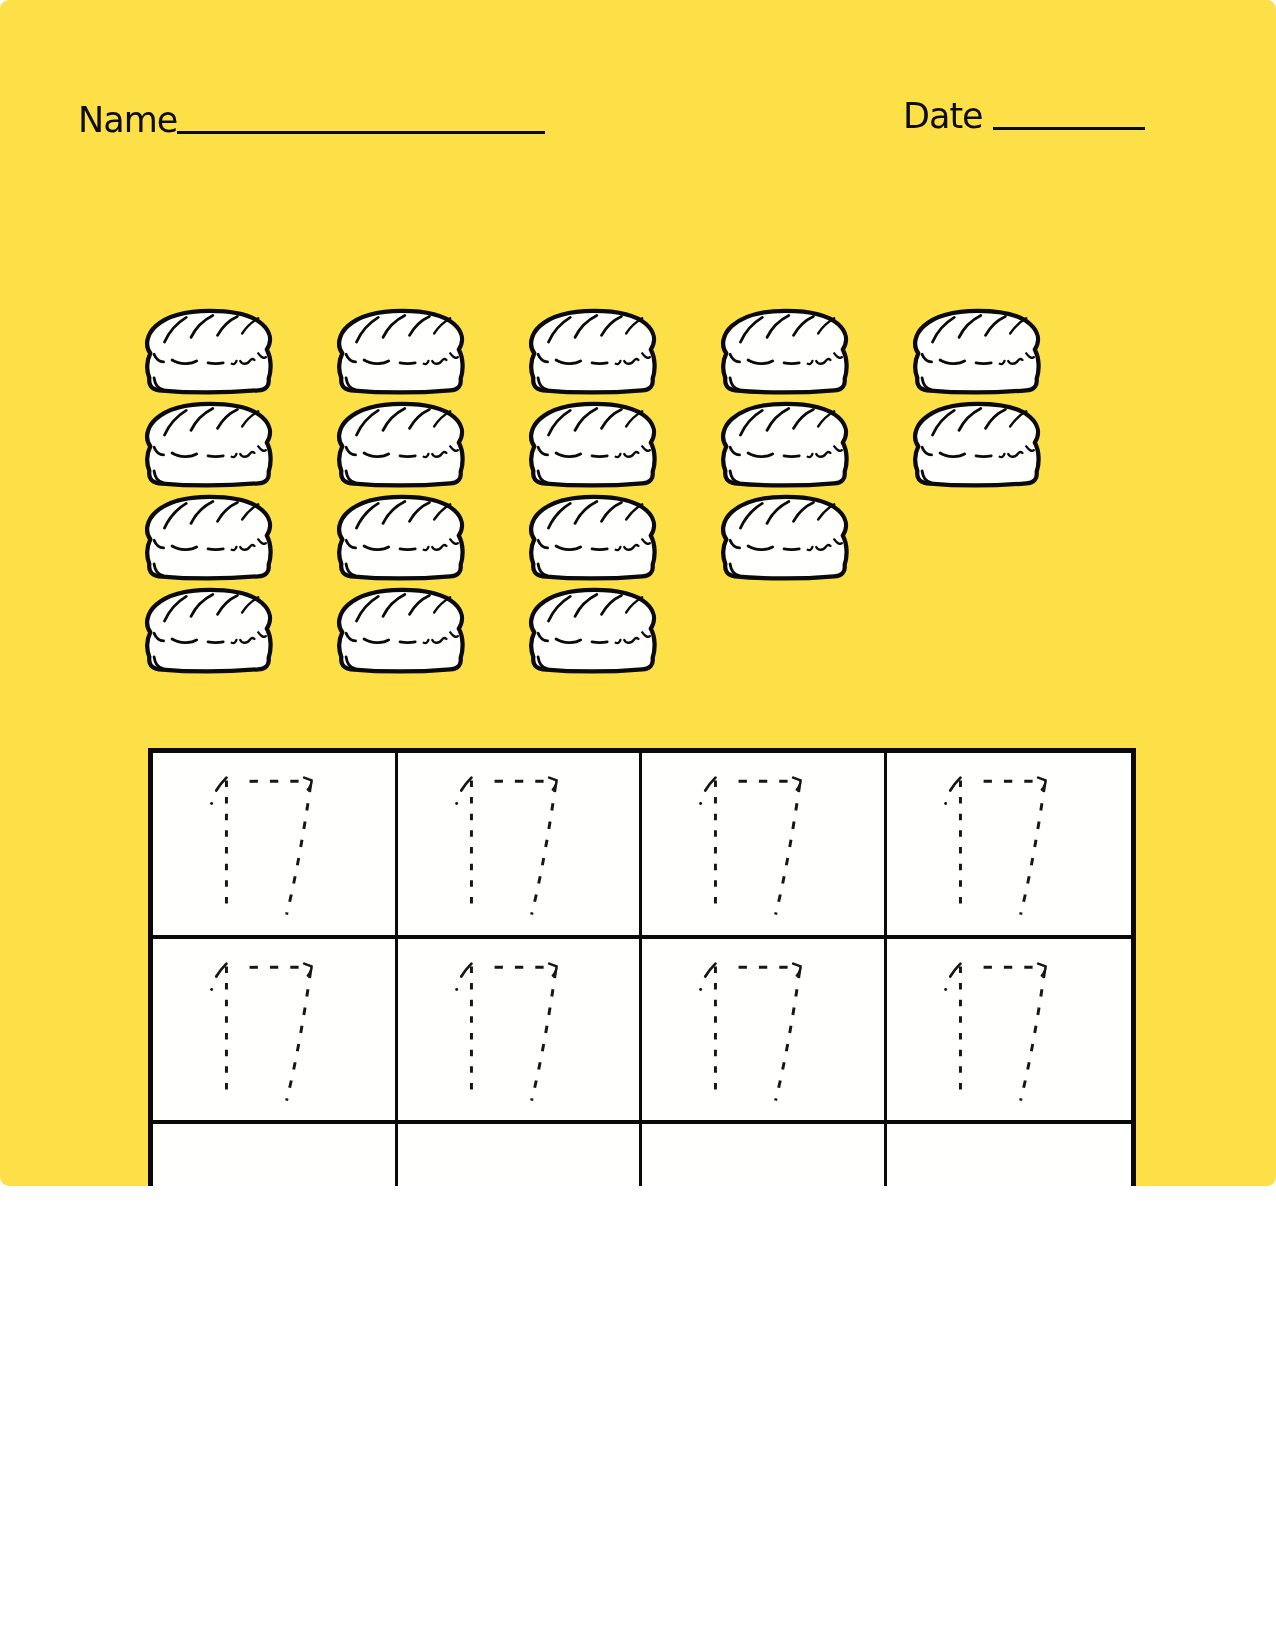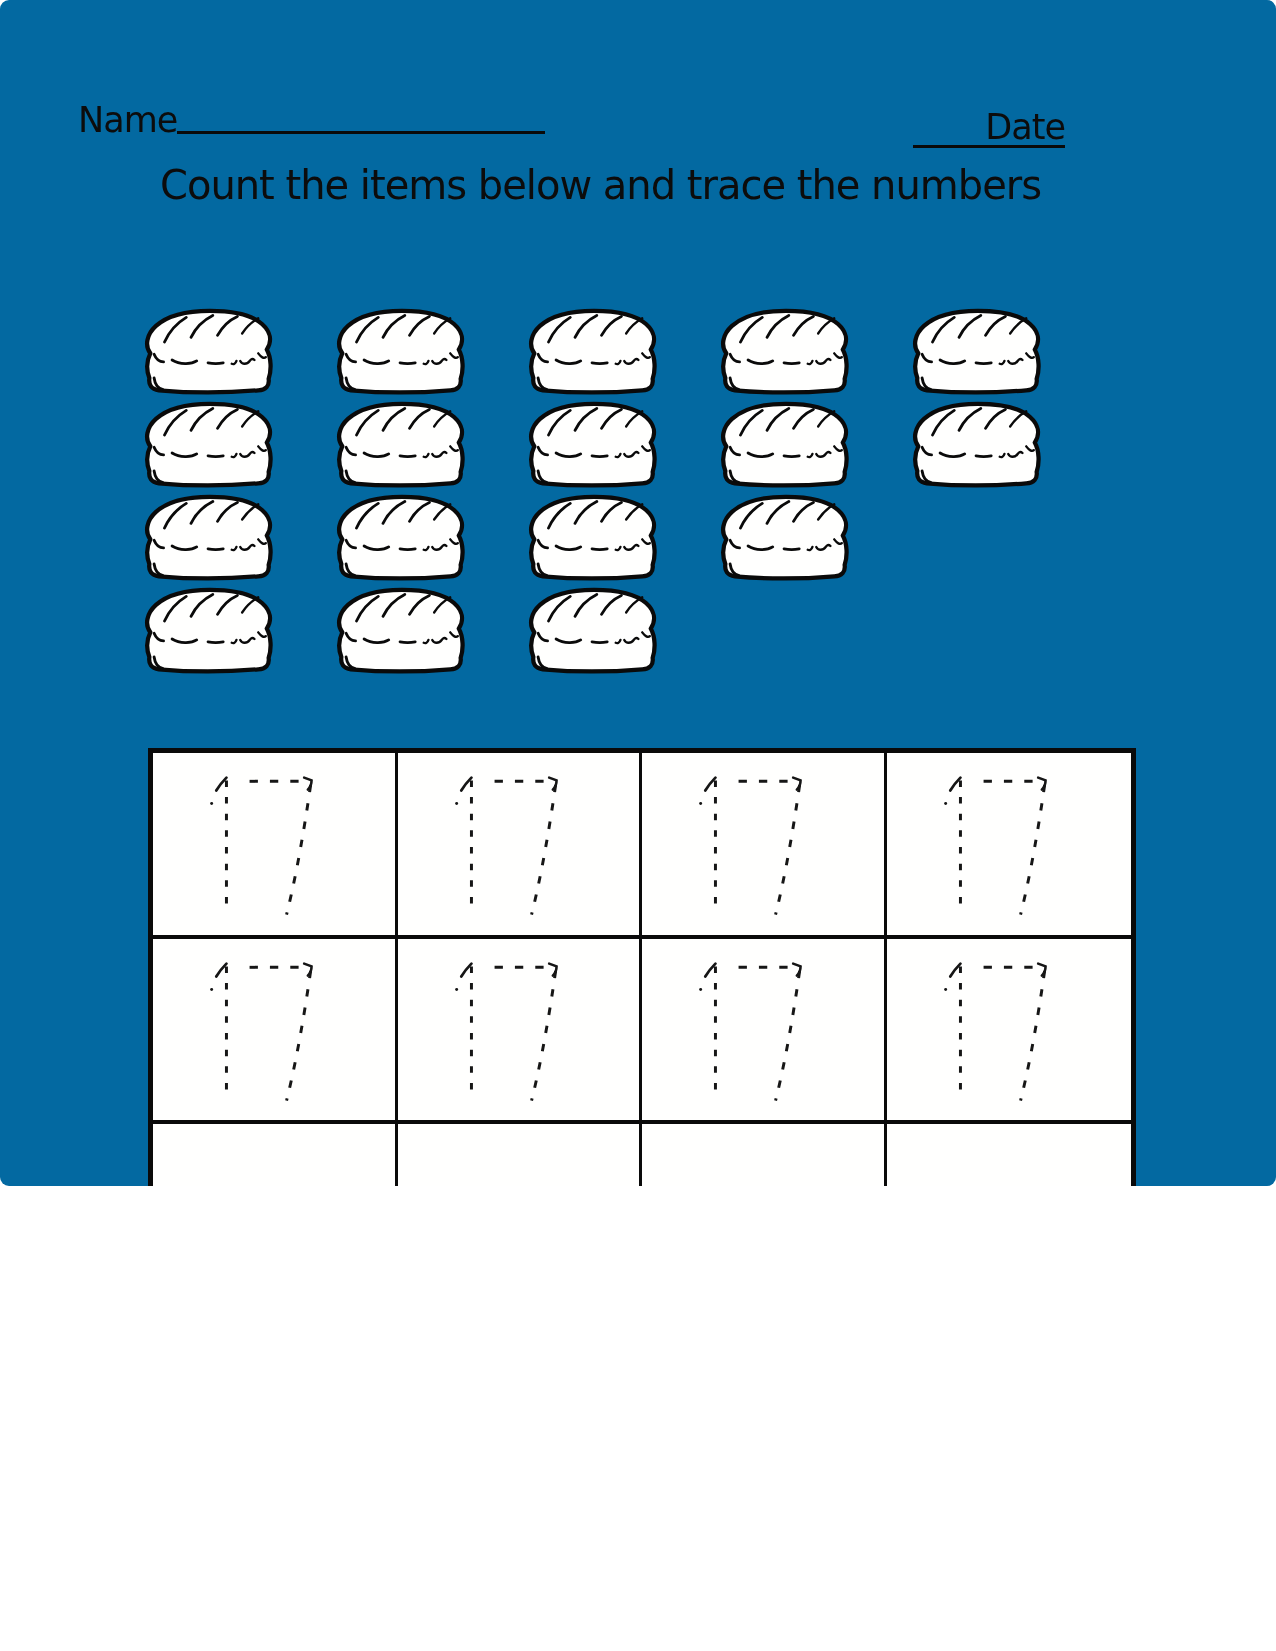--- a/index.html
+++ b/index.html
@@ -1,32 +1,32 @@
 <!DOCTYPE html>
 <html><head>
 <meta charset="utf-8">
 <style>
   * { margin:0; padding:0; box-sizing:border-box; }
   html,body { background:#ffffff; }
   .page {
     position:relative;
     width:1276px; height:1186px;
-    background:#0369a1;
+    background:#fde047;
     font-family:"DejaVu Sans","Liberation Sans",sans-serif;
     color:#0c0c0c;
     overflow:hidden;
     border-radius:9px;
   }
   
   .field { position:absolute; display:flex; align-items:flex-end; }
   .field .label { font-size:35px; letter-spacing:-1px; color:#0c0c0c; line-height:1; }
   .field .blank-line { display:inline-block; height:2px; border-bottom:3px solid #0a0a0a; margin-bottom:4px; }
   .name-field { left:78px; top:103px; }
   .name-field .blank-line { width:368px; }
-  .date-field { left:903px; top:110px;flex-direction:column; }
+  .date-field { left:903px; top:99px; }
   .date-field .blank-line { width:152px; margin-left:10px; }
   
   .title {
     position:absolute; left:160px; top:162px;
     font-size:40px; font-weight:normal; letter-spacing:-1px;
     color:#0c0c0c; white-space:nowrap;
   }
   
   .bread-area { position:absolute; left:138px; top:306px; }
   .bread-row { display:flex; gap:50px; margin-bottom:3px; }
@@ -59,21 +59,20 @@
   <div class="field name-field">
     <span class="label">Name</span>
       <span class="blank-line"></span>
   </div>
 
   <div class="field date-field">
     <span class="label">Date</span>
       <span class="blank-line"></span>
   </div>
 
-  <h1 class="title">Count the items below and trace the numbers</h1>
 
   <div class="bread-area" id="bread-area">
       <div class="bread-row">
   <div class="loaf">
     <svg viewBox="0 0 150 95" fill="none" xmlns="http://www.w3.org/2000/svg">
 
       <path d="M 22,89
                C 14,88 11,83 12,76
                C 9,68 9,58 13,50
                C 7,42 9,30 19,21

